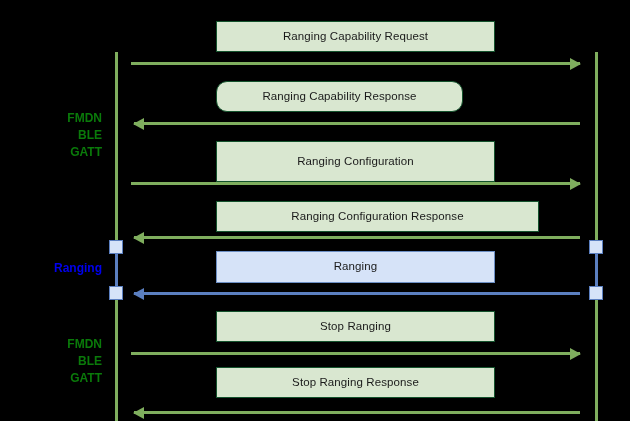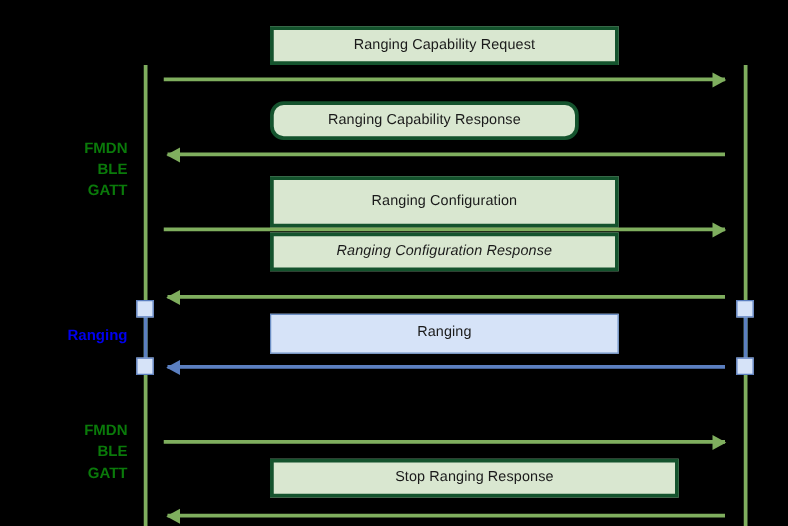--- a/index.html
+++ b/index.html
@@ -8,21 +8,21 @@
        font-family:"Liberation Sans","DejaVu Sans",sans-serif;}
   #stage{position:relative;width:630px;height:421px;background:#000;}
 
   
   .lifeline{position:absolute;width:3px;background:#7fae5e;}
 
   
   .msgbox{position:absolute;box-sizing:border-box;display:flex;
           align-items:center;justify-content:center;
           font-size:11.5px;letter-spacing:.1px;line-height:1;}
-  .msgbox.green{background:#d9e7d0;border:3px solid #14532d;color:#1a1a1a;}
+  .msgbox.green{background:#d9e7d0;border:1px solid #14532d;color:#1a1a1a;}
   .msgbox.blue {background:#d6e3f8;border:1px solid #6b8ec4;color:#1a1a1a;}
 
   
   .arrow{position:absolute;height:3px;}
   .arrow.green{background:#7fae5e;}
   .arrow.blue {background:#5b7fc0;}
   .head{position:absolute;width:0;height:0;top:50%;}
   .head.right{right:-1px;transform:translateY(-50%);
       border-top:6px solid transparent;border-bottom:6px solid transparent;}
   .head.left{left:-1px;transform:translateY(-50%);
@@ -74,40 +74,41 @@
   <div class="msgbox green" style="left:216px;top:81px;width:247px;height:31px;border-radius:11px;">Ranging Capability Response</div>
   <div class="arrow green" style="left:134px;top:122px;width:446px;">
     <span class="head left"></span>
   </div>
 
   <div class="msgbox green" style="left:216px;top:141px;width:279px;height:41px;">Ranging Configuration</div>
   <div class="arrow green" style="left:131px;top:182px;width:449px;">
     <span class="head right"></span>
   </div>
 
-  <div class="msgbox green" style="left:216px;top:186px;width:279px;height:31px;font-style:italic;">Ranging Configuration Response</div>
+  <div class="msgbox green" style="left:216px;top:201px;width:323px;height:31px;">Ranging Configuration Response</div>
   <div class="arrow green" style="left:134px;top:236px;width:446px;">
     <span class="head left"></span>
   </div>
 
   <div class="msgbox blue" style="left:216px;top:251px;width:279px;height:32px;">Ranging</div>
   <div class="arrow blue" style="left:134px;top:292px;width:446px;">
     <span class="head left"></span>
   </div>
 
   <div class="actbar" style="left:115px;top:246px;height:48px;"></div>
   <div class="actnode" style="left:109px;top:240px;"></div>
   <div class="actnode" style="left:109px;top:286px;"></div>
 
   <div class="actbar" style="left:595px;top:246px;height:48px;"></div>
   <div class="actnode" style="left:589px;top:240px;"></div>
   <div class="actnode" style="left:589px;top:286px;"></div>
 
+  <div class="msgbox green" style="left:216px;top:311px;width:279px;height:31px;">Stop Ranging</div>
   <div class="arrow green" style="left:131px;top:352px;width:449px;">
     <span class="head right"></span>
   </div>
 
-  <div class="msgbox green" style="left:216px;top:367px;width:327px;height:31px;">Stop Ranging Response</div>
+  <div class="msgbox green" style="left:216px;top:367px;width:279px;height:31px;">Stop Ranging Response</div>
   <div class="arrow green" style="left:134px;top:411px;width:446px;">
     <span class="head left"></span>
   </div>
 
 </div>
 
 </body></html>

